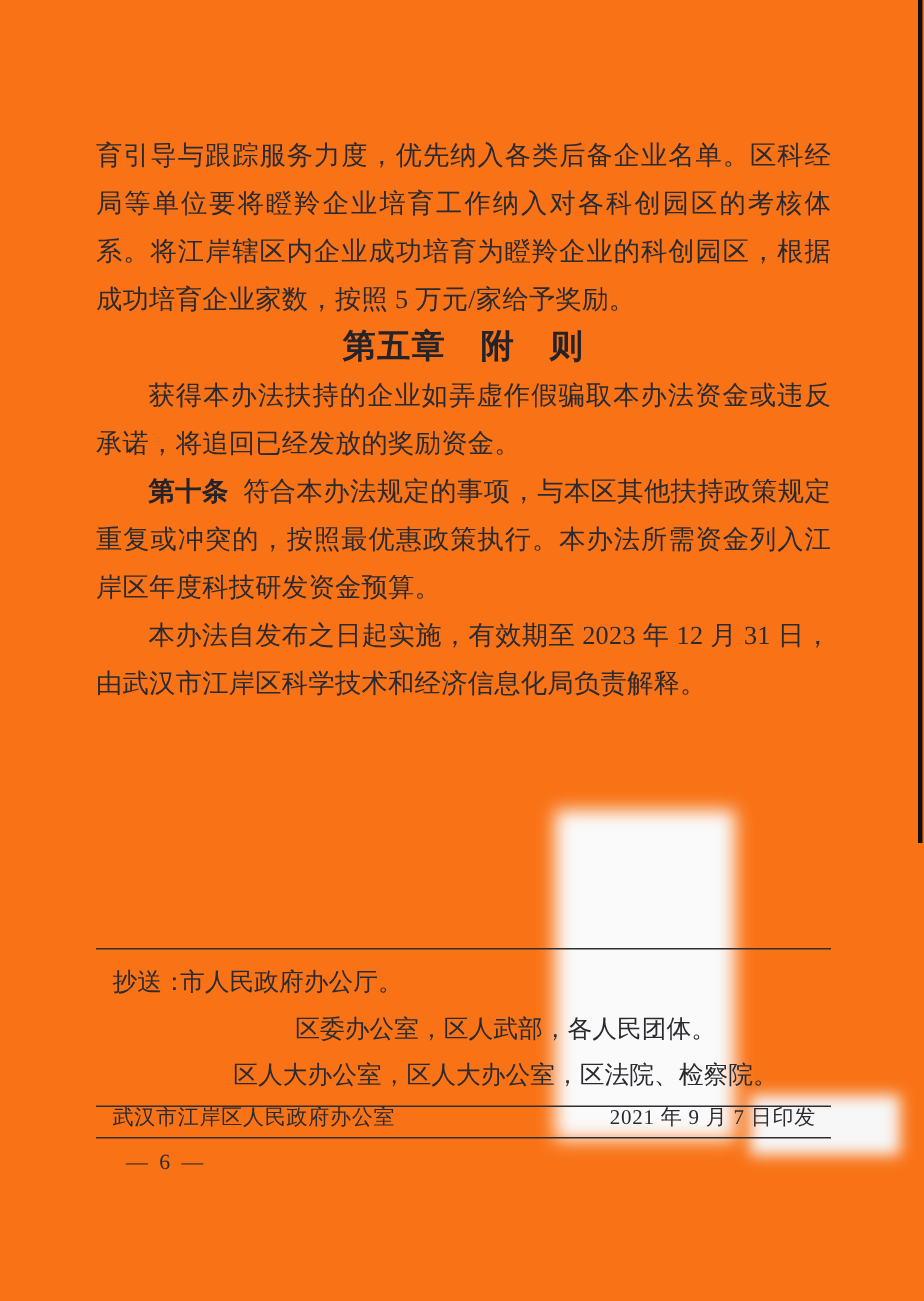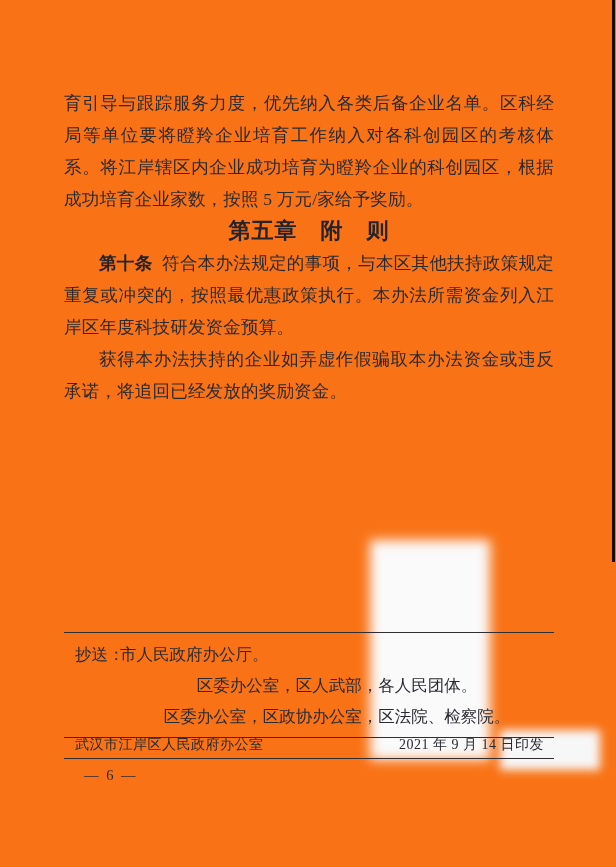--- a/index.html
+++ b/index.html
@@ -143,32 +143,33 @@
 
   <div class="scan-shade-a"></div>
   <div class="scan-shade-b"></div>
   <div class="edge-strip"></div>
 
   <div class="body-text">
     <p>育引导与跟踪服务力度，优先纳入各类后备企业名单。区科经局等单位要将瞪羚企业培育工作纳入对各科创园区的考核体系。将江岸辖区内企业成功培育为瞪羚企业的科创园区，根据成功培育企业家数，按照 5 万元/家给予奖励。</p>
 
     <p class="chapter-heading">第五章　附　则</p>
 
+    <p class="para-indent">获得本办法扶持的企业如弄虚作假骗取本办法资金或违反承诺，将追回已经发放的奖励资金。</p>
+
     <p class="para-indent"><span class="article-label">第十条</span><span>符合本办法规定的事项，与本区其他扶持政策规定重复或冲突的，按照最优惠政策执行。本办法所需资金列入江岸区年度科技研发资金预算。</span></p>
 
-    <p class="para-indent">获得本办法扶持的企业如弄虚作假骗取本办法资金或违反承诺，将追回已经发放的奖励资金。</p>
-
+    <p class="para-indent">本办法自发布之日起实施，有效期至 2023 年 12 月 31 日，由武汉市江岸区科学技术和经济信息化局负责解释。</p>
   </div>
 
   <div class="cc-block">
     <div class="cc-row"><span class="cc-label">抄送：</span><span>市人民政府办公厅。</span></div>
     <div class="cc-row cc-cont">区委办公室，区人武部，各人民团体。</div>
-    <div class="cc-row cc-cont">区委办公室，区政协办公室，区法院、检察院。</div>
+    <div class="cc-row cc-cont">区人大办公室，区人大办公室，区法院、检察院。</div>
   </div>
 
   <div class="footer-row">
     <span class="footer-issuer">武汉市江岸区人民政府办公室</span>
-    <span class="footer-date">2021 年 9 月 14 日印发</span>
+    <span class="footer-date">2021 年 9 月 7 日印发</span>
   </div>
 
   <div class="page-number">— 6 —</div>
 
 </div>
 
 </body></html>

